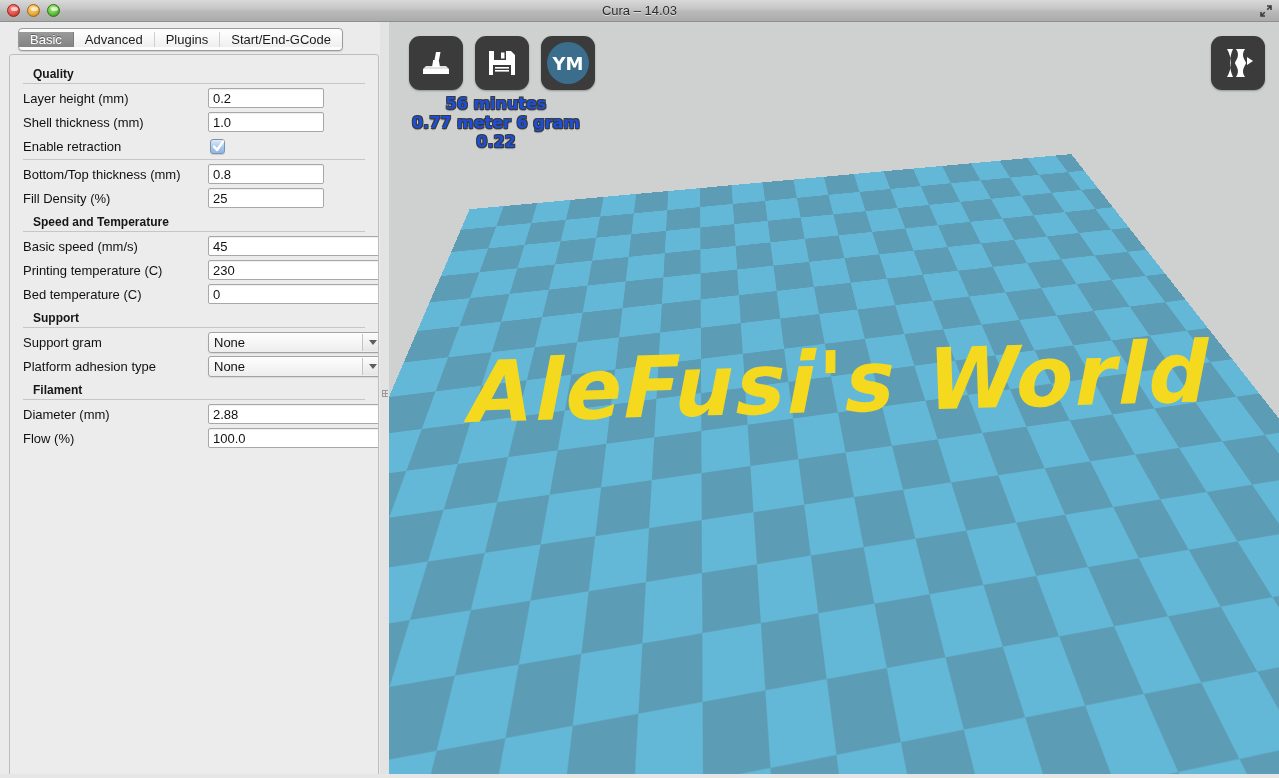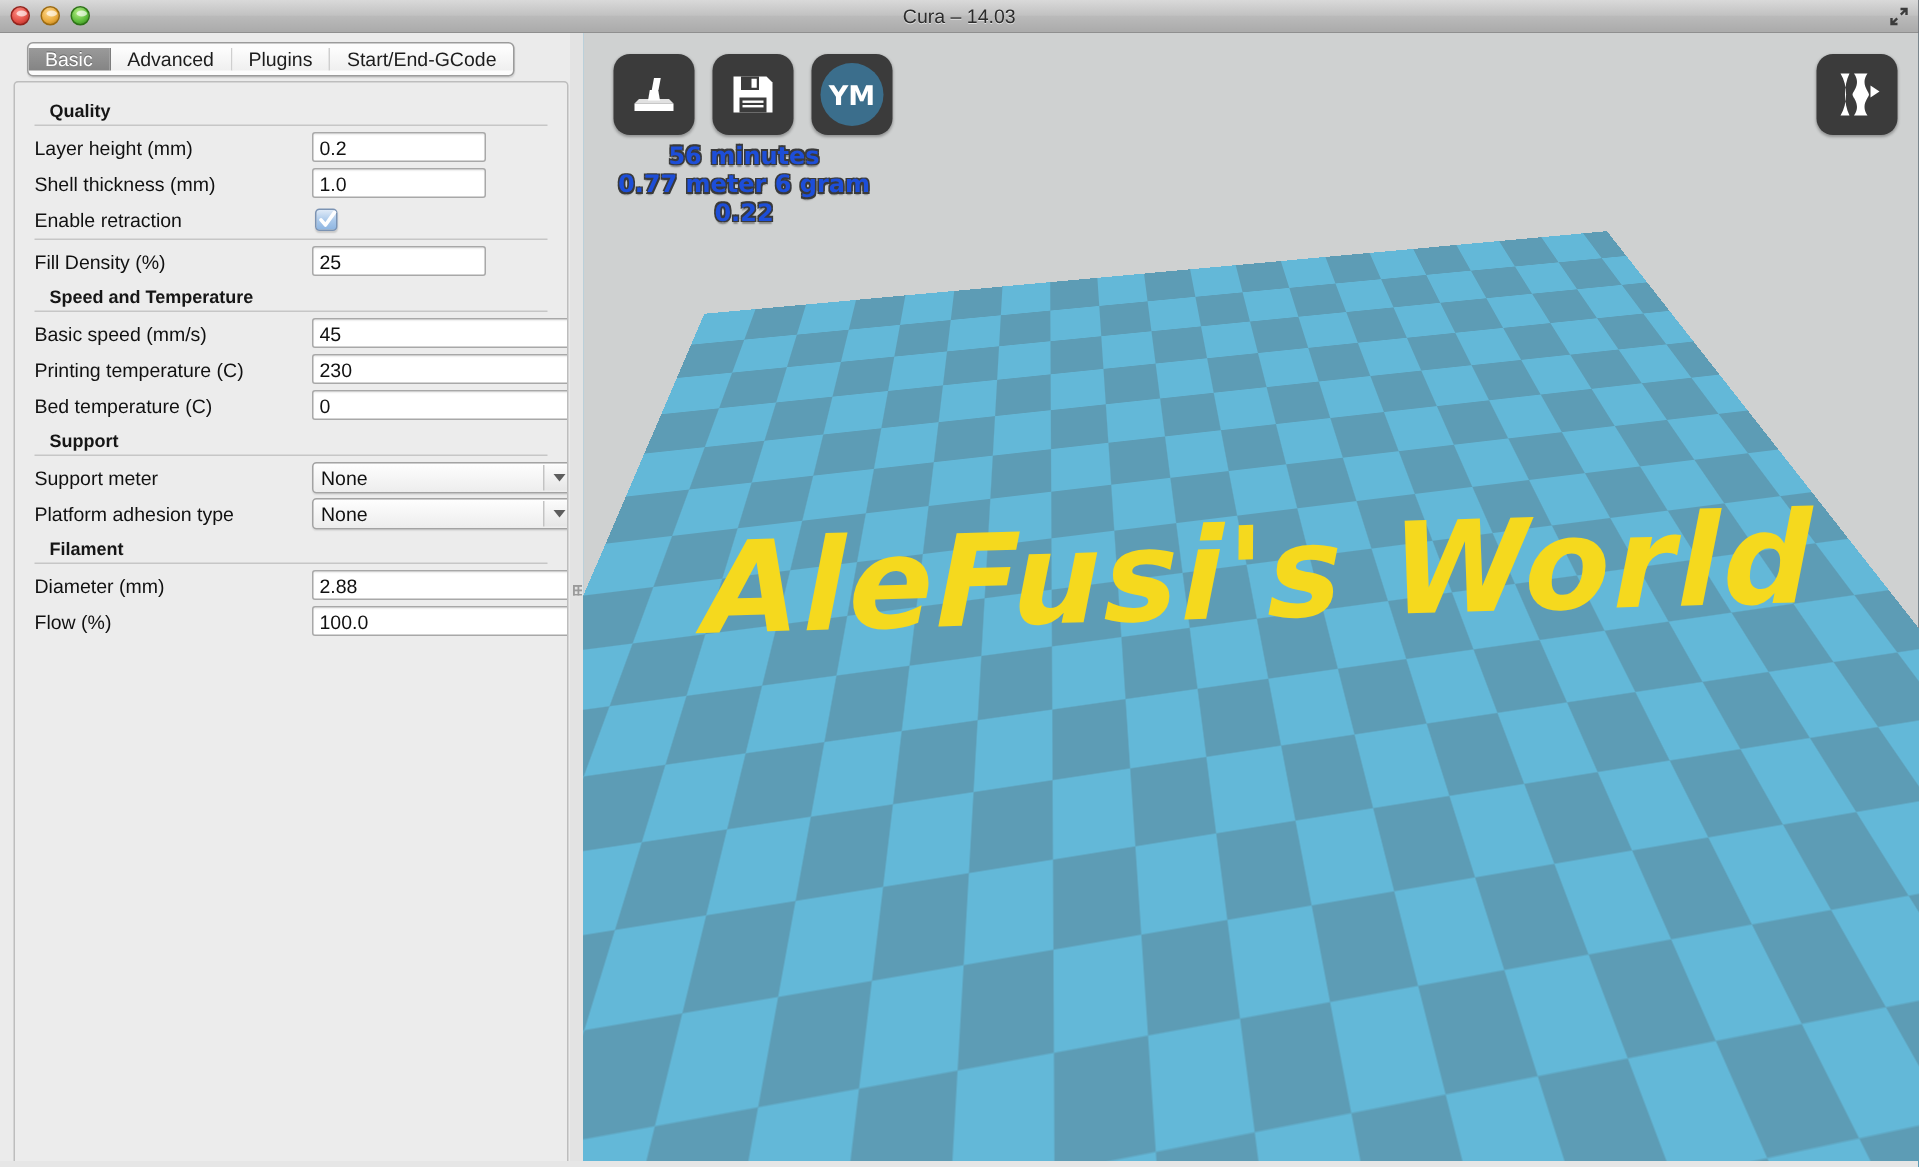--- a/index.html
+++ b/index.html
@@ -333,20 +333,24 @@
           <span class="label">Enable retraction</span>
           <div class="checkbox">
             <svg width="13" height="13" viewBox="0 0 13 13">
               <path d="M2 6.6 L5 10 L11 1.6" stroke="#ffffff" stroke-width="2.4" fill="none" stroke-linecap="round" stroke-linejoin="round"></path>
             </svg>
           </div>
         </div>
 
         <div class="group-rule"></div>
 
+        <div class="row row-rel">
+          <span class="label">Bottom/Top thickness (mm)</span>
+          <input class="field narrow" value="0.8" style="">
+        </div>
 
         <div class="row row-rel">
           <span class="label">Fill Density (%)</span>
           <input class="field narrow" value="25" style="">
         </div>
 
         <div class="group-title">Speed and Temperature</div>
         <div class="group-rule"></div>
 
         <div class="row row-rel">
@@ -361,21 +365,21 @@
 
         <div class="row row-rel">
           <span class="label">Bed temperature (C)</span>
           <input class="field wide" value="0" style="">
         </div>
 
         <div class="group-title">Support</div>
         <div class="group-rule"></div>
 
         <div class="row row-rel">
-          <span class="label">Support meter</span>
+          <span class="label">Support gram</span>
           <div class="select">
             <span>None</span>
             <div class="arrowbox">
                 <span></span>
               </div>
           </div>
         </div>
 
         <div class="row row-rel">
           <span class="label">Platform adhesion type</span>

